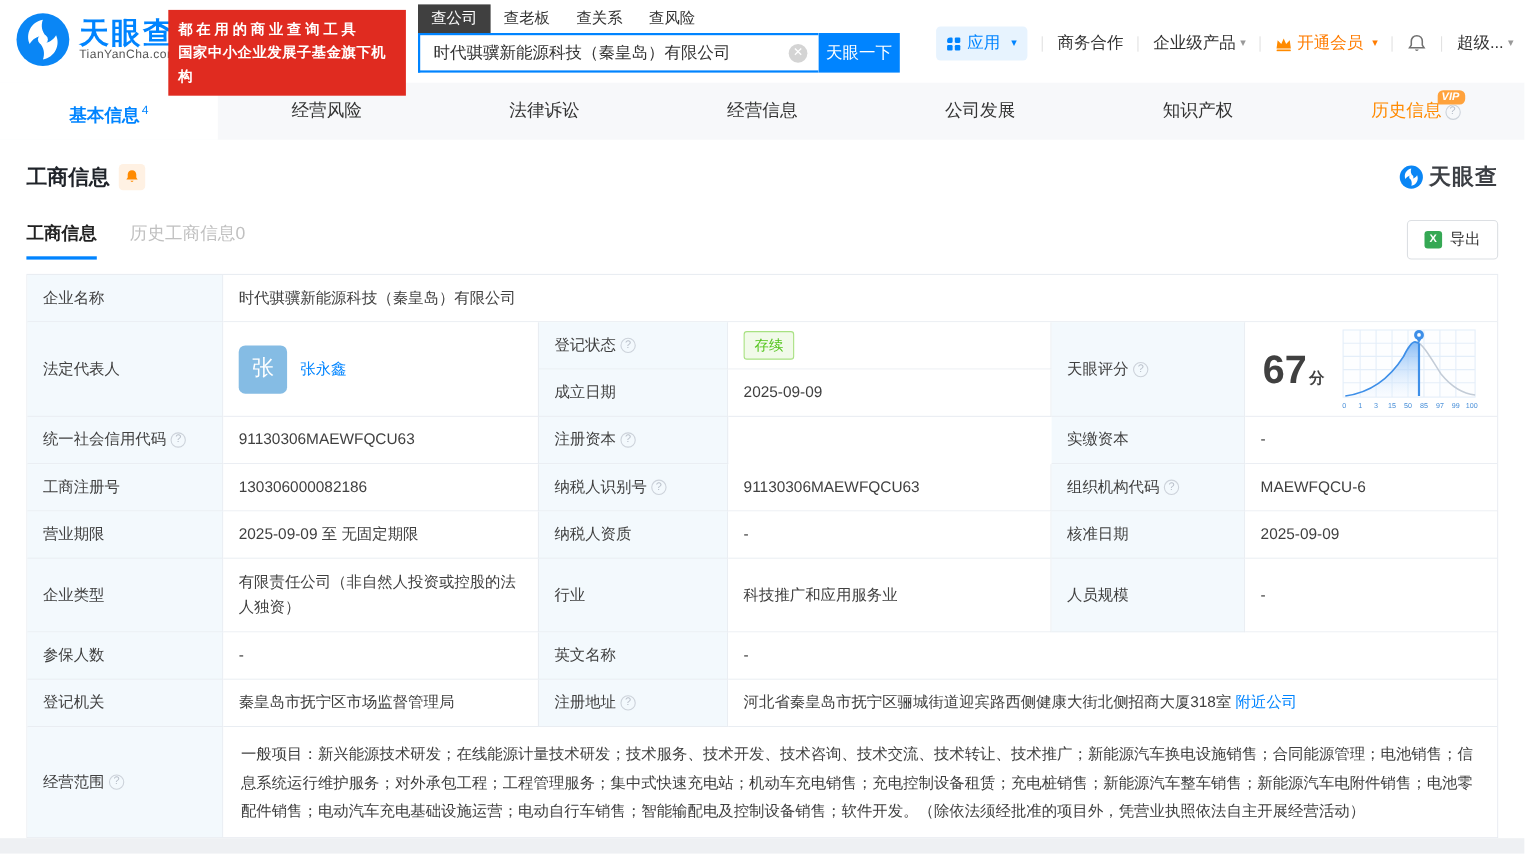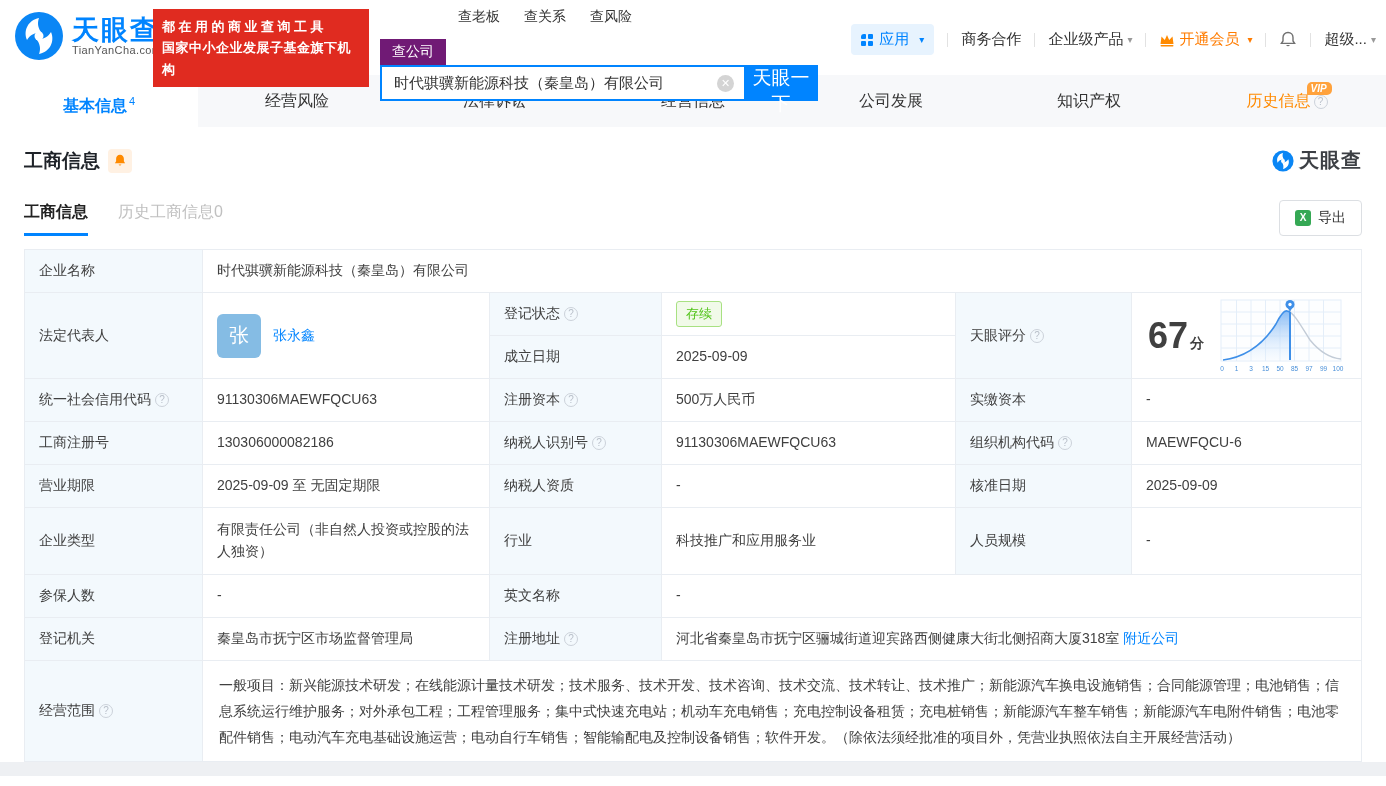--- a/index.html
+++ b/index.html
@@ -12,28 +12,28 @@
   .logo-text .brand { font-size:27px; font-weight:bold; color:#0084ff; letter-spacing:2px; line-height:1.05; }
   .logo-text .domain { font-size:11px; color:#555; letter-spacing:.4px; }
   .slogan { position:absolute; left:153px; top:9px; width:216px; background:#e02b20; color:#fff;
     font-size:13px; font-weight:bold; padding:7px 9px; line-height:1.65; }
   .slogan .l1 { letter-spacing:3.5px; }
   .slogan .l2 { letter-spacing:.5px; }
 
   .search { position:absolute; left:380px; top:4px; width:438px; }
   .stabs { display:flex; }
   .stab { font-size:14px; color:#333; padding:4px 12px; cursor:pointer; }
-  .stab.active { background:#701a75; color:#fff;margin-top:35px; }
+  .stab.active { background:#404040; color:#fff; }
   .sbox { display:flex; }
   .sinput-wrap { position:relative; }
   .sinput { width:364px; height:36px; border:2px solid #0084ff; border-right:none; outline:none;
     font-size:15px; padding:0 34px 0 12px; color:#333; font-family:inherit; }
   .clear-ic { position:absolute; right:10px; top:10px; width:17px; height:17px; border-radius:50%;
     background:#d4d4d4; color:#fff; font-size:11px; line-height:17px; text-align:center; cursor:pointer; }
-  .sbtn { width:74px; height:36px; background:#0084ff; color:#fff; border:none; font-size:19px;
+  .sbtn { width:74px; height:36px; background:#0084ff; color:#fff; border:none; font-size:15px;
     cursor:pointer; font-family:inherit; }
 
   .hnav { position:absolute; right:10px; top:24px; display:flex; align-items:center; font-size:15px; color:#333; }
   .hnav .sep { width:1px; height:14px; background:#e2e2e2; margin:0 13px; }
   .chip-apps { display:flex; align-items:center; gap:6px; background:#e7f3fe; color:#0084ff;
     border-radius:4px; padding:6px 10px; cursor:pointer; }
   .gridic { display:inline-grid; grid-template-columns:5px 5px; grid-gap:2px; }
   .gridic i { width:5px; height:5px; background:#0084ff; border-radius:1px; }
   .gridic i:first-child { border-radius:3px 1px 1px 1px; }
   .caret { font-size:10px; color:#999; margin-left:4px; }
@@ -296,23 +296,20 @@
       <span>统一社会信用代码</span>
         <span class="qm">?</span>
     </div>
     <div class="cell" style="grid-area:4/2/5/3">
         <span>91130306MAEWFQCU63</span>
       </div>
     <div class="cell lab" style="grid-area:4/3/5/4">
       <span>注册资本</span>
         <span class="qm">?</span>
     </div>
-    <div class="cell" style="grid-area:4/4/5/5">
-        <span>500万人民币</span>
-      </div>
     <div class="cell lab" style="grid-area:4/5/5/6">
         <span>实缴资本</span>
       </div>
     <div class="cell nr" style="grid-area:4/6/5/7">
         <span>-</span>
       </div>
 
     <div class="cell lab" style="grid-area:5/1/6/2">
         <span>工商注册号</span>
       </div>

